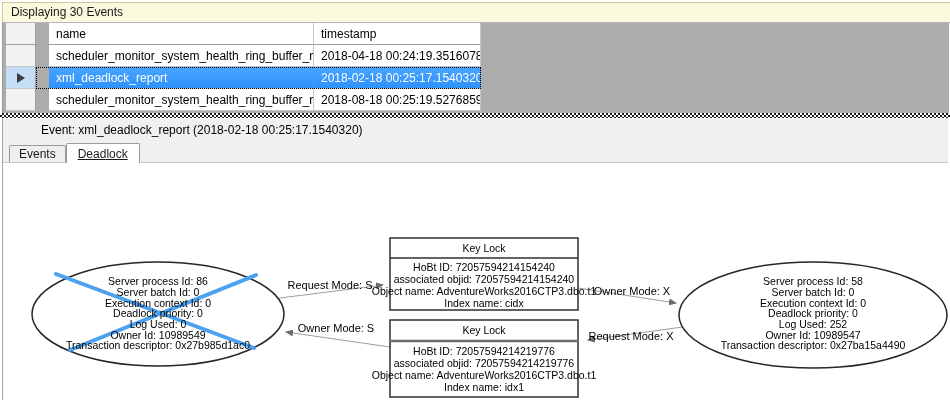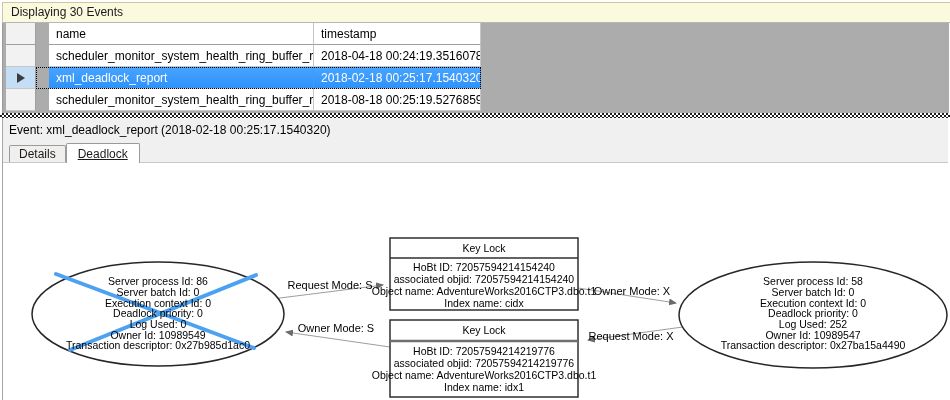--- a/index.html
+++ b/index.html
@@ -52,21 +52,21 @@
     position:absolute;left:0;top:113px;width:950px;height:5px;
     background:repeating-conic-gradient(#1e1e1e 0% 25%, #ffffff 0% 50%);
     background-size:4px 4px;cursor:row-resize;
   }
   
   .lower{
     position:absolute;left:2px;top:118px;width:946px;height:282px;
     background:#f0f0f0;border-left:1px solid #a6a6a6;box-sizing:border-box;
   }
   .event-label{
-    height:24px;font-size:12px;color:#000;padding:5px 0 0 6px;box-sizing:border-box;
+    height:24px;font-size:12px;color:#000;padding:5px 0 0 6px;box-sizing:border-box;margin-left:32px;
   }
   .tabstrip{
     height:20px;display:flex;align-items:flex-end;padding-left:6px;position:relative;z-index:2;
   }
   .tab{
     font-size:12px;color:#1a1a1a;background:#f0efee;
     border:1px solid #9b9b9b;border-bottom:none;
     padding:1px 9px 2px;height:17px;box-sizing:border-box;line-height:14px;
     border-top-left-radius:2px;border-top-right-radius:2px;cursor:default;
   }
@@ -126,21 +126,21 @@
     </div>
   </div>
 </div>
 
 <div class="splitter"></div>
 
 <div class="lower">
   <div class="event-label">Event: xml_deadlock_report (2018-02-18 00:25:17.1540320)</div>
 
   <div class="tabstrip">
-    <div class="tab">Details</div>
+    <div class="tab">Events</div>
     <div class="tab active">Deadlock</div>
   </div>
 
   <div class="content">
     <svg width="945" height="238" viewBox="0 0 945 238">
       <defs>
         <marker id="ah" markerWidth="9" markerHeight="8" refX="7" refY="3.5" orient="auto">
           <path d="M0,0 L8,3.5 L0,7 z" fill="#6b6b6b"></path>
         </marker>
       </defs>

